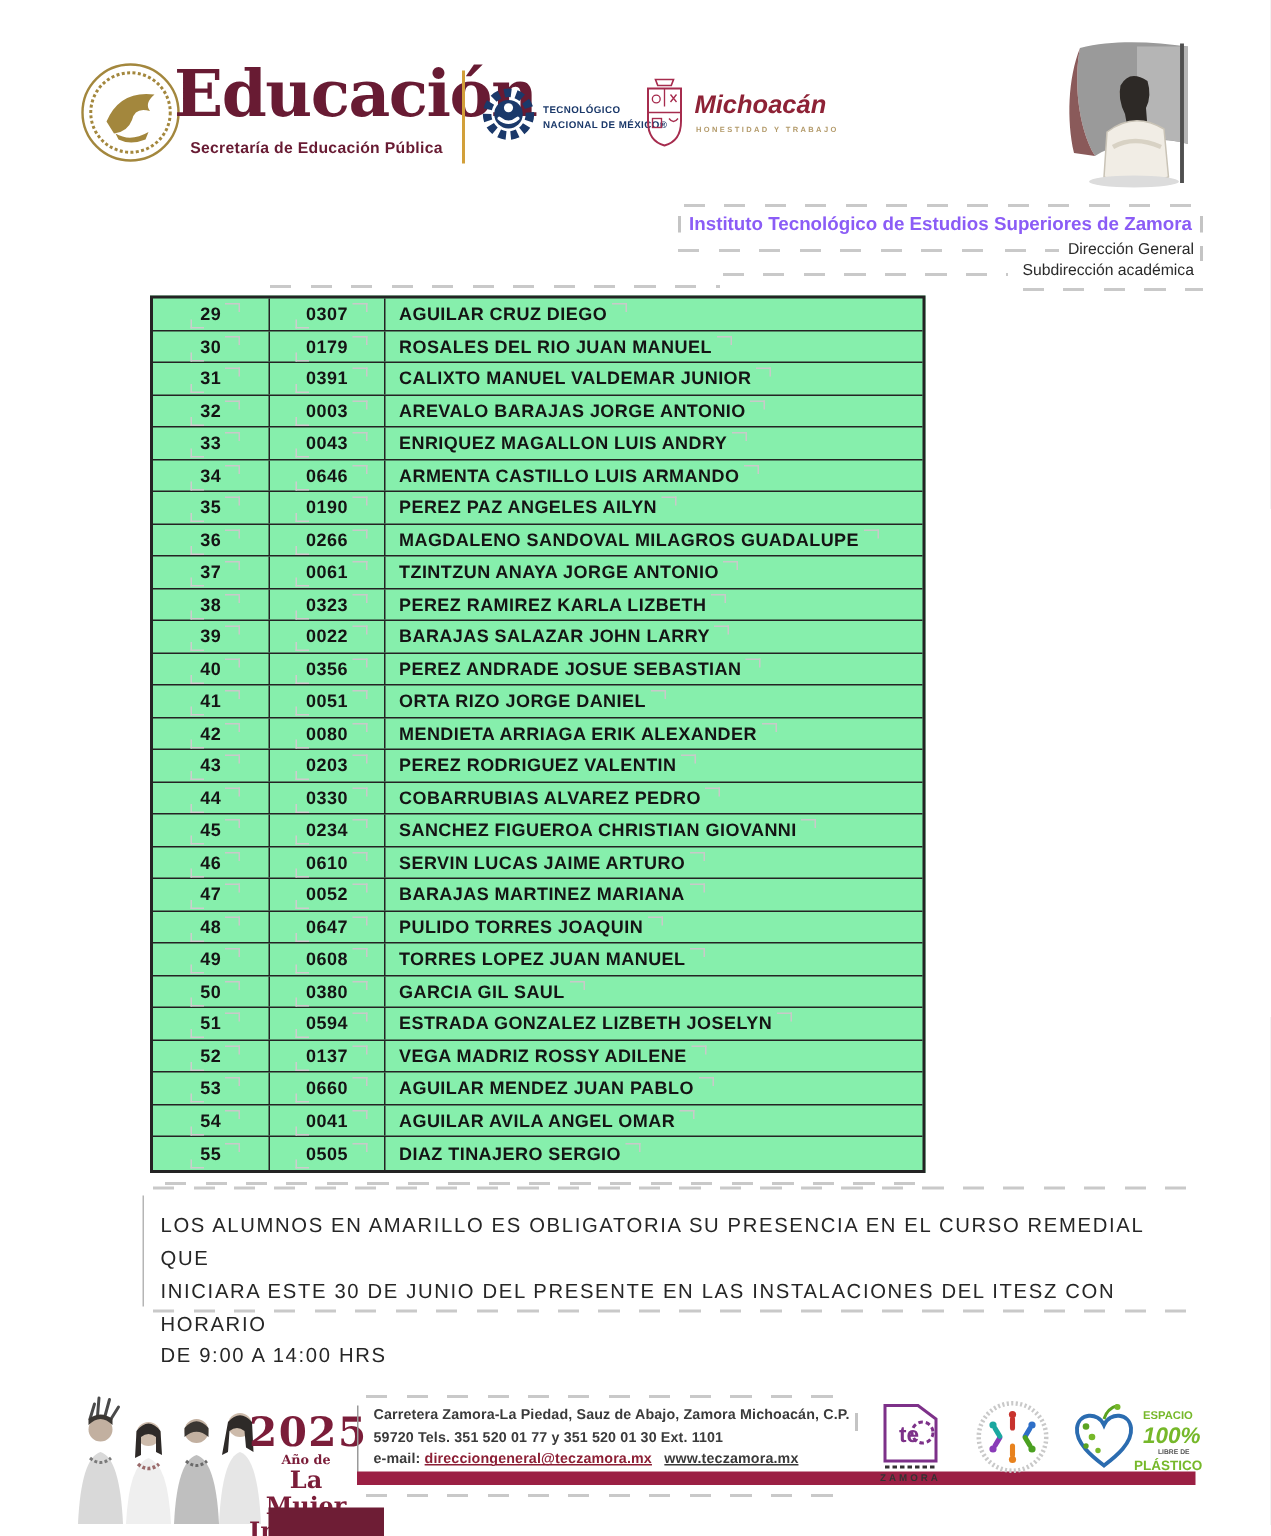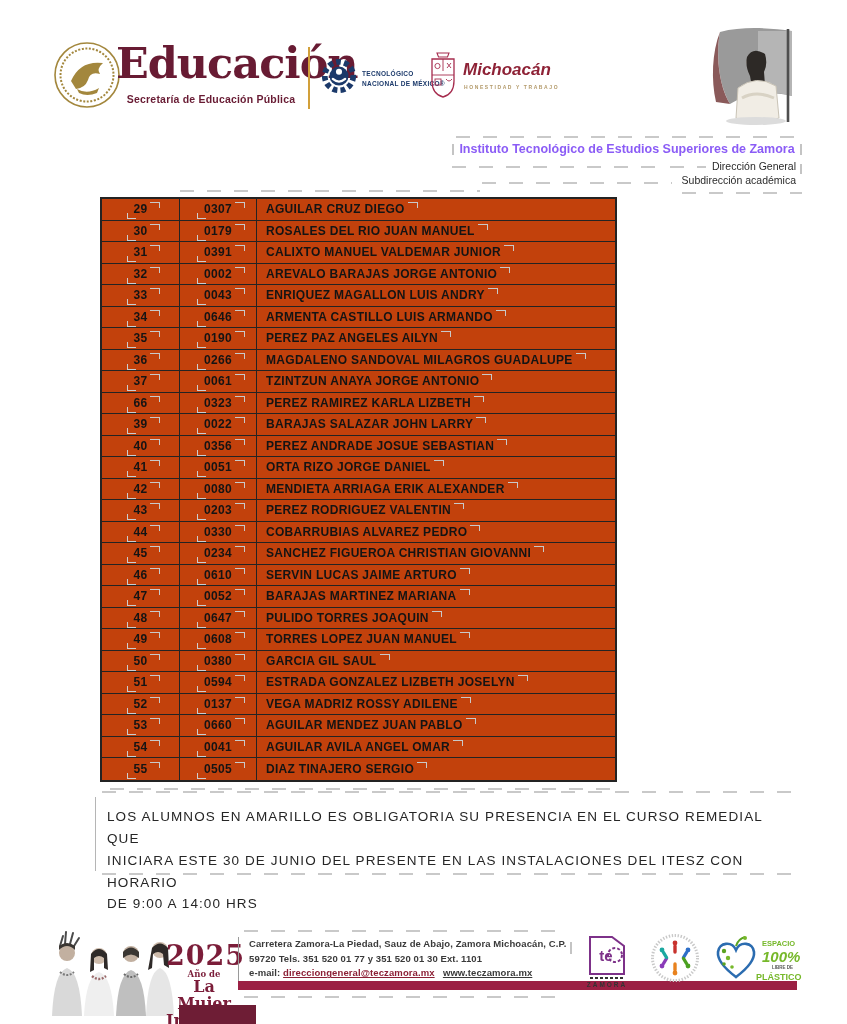--- a/index.html
+++ b/index.html
@@ -34,21 +34,21 @@
     font-size:12.5px; font-weight:bold; color:#8b5cf6; }
   .inst-l1 { position:absolute; right:6px; top:24px; font-size:10.5px; color:#2a2a2a; }
   .inst-l2 { position:absolute; right:6px; top:38px; font-size:10.5px; color:#2a2a2a; }
   .hdash { position:absolute; height:2px;
     background:repeating-linear-gradient(90deg,#c9c9c9 0 14px,transparent 14px 27px); }
   .vtick { position:absolute; width:2px; background:#c4c4c4; }
 
   
   .roster {
     position:absolute; left:100px; top:197px; width:517px;
-    border:2px solid #232323; box-sizing:border-box; background:#c2410c;
+    border:2px solid #232323; box-sizing:border-box; background:#86efac;
   }
   .t-row { display:grid; grid-template-columns:78px 77px 1fr; height:21.5px;
     border-bottom:1.4px solid #232323; box-sizing:border-box; }
   .t-row:last-child { border-bottom:none; }
   .t-cell { display:flex; align-items:center; box-sizing:border-box;
     font-size:12px; font-weight:bold; color:#141414; letter-spacing:0.3px;
     white-space:nowrap; overflow:visible; }
   .c-num  { justify-content:center; border-right:1.4px solid #232323; }
   .c-ctrl { justify-content:center; border-right:1.4px solid #232323; }
   .c-name { justify-content:flex-start; padding-left:9px; }
@@ -187,21 +187,21 @@
       <div class="t-cell c-name">
           <span class="art art-name">CALIXTO MANUEL VALDEMAR JUNIOR</span>
         </div>
     </div>
 
     <div class="t-row">
       <div class="t-cell c-num">
           <span class="art">32</span>
         </div>
       <div class="t-cell c-ctrl">
-          <span class="art">0002</span>
+          <span class="art">0003</span>
         </div>
       <div class="t-cell c-name">
           <span class="art art-name">AREVALO BARAJAS JORGE ANTONIO</span>
         </div>
     </div>
 
     <div class="t-row">
       <div class="t-cell c-num">
           <span class="art">33</span>
         </div>
@@ -256,21 +256,21 @@
       <div class="t-cell c-ctrl">
           <span class="art">0061</span>
         </div>
       <div class="t-cell c-name">
           <span class="art art-name">TZINTZUN ANAYA JORGE ANTONIO</span>
         </div>
     </div>
 
     <div class="t-row">
       <div class="t-cell c-num">
-          <span class="art">66</span>
+          <span class="art">38</span>
         </div>
       <div class="t-cell c-ctrl">
           <span class="art">0323</span>
         </div>
       <div class="t-cell c-name">
           <span class="art art-name">PEREZ RAMIREZ KARLA LIZBETH</span>
         </div>
     </div>
 
     <div class="t-row">

